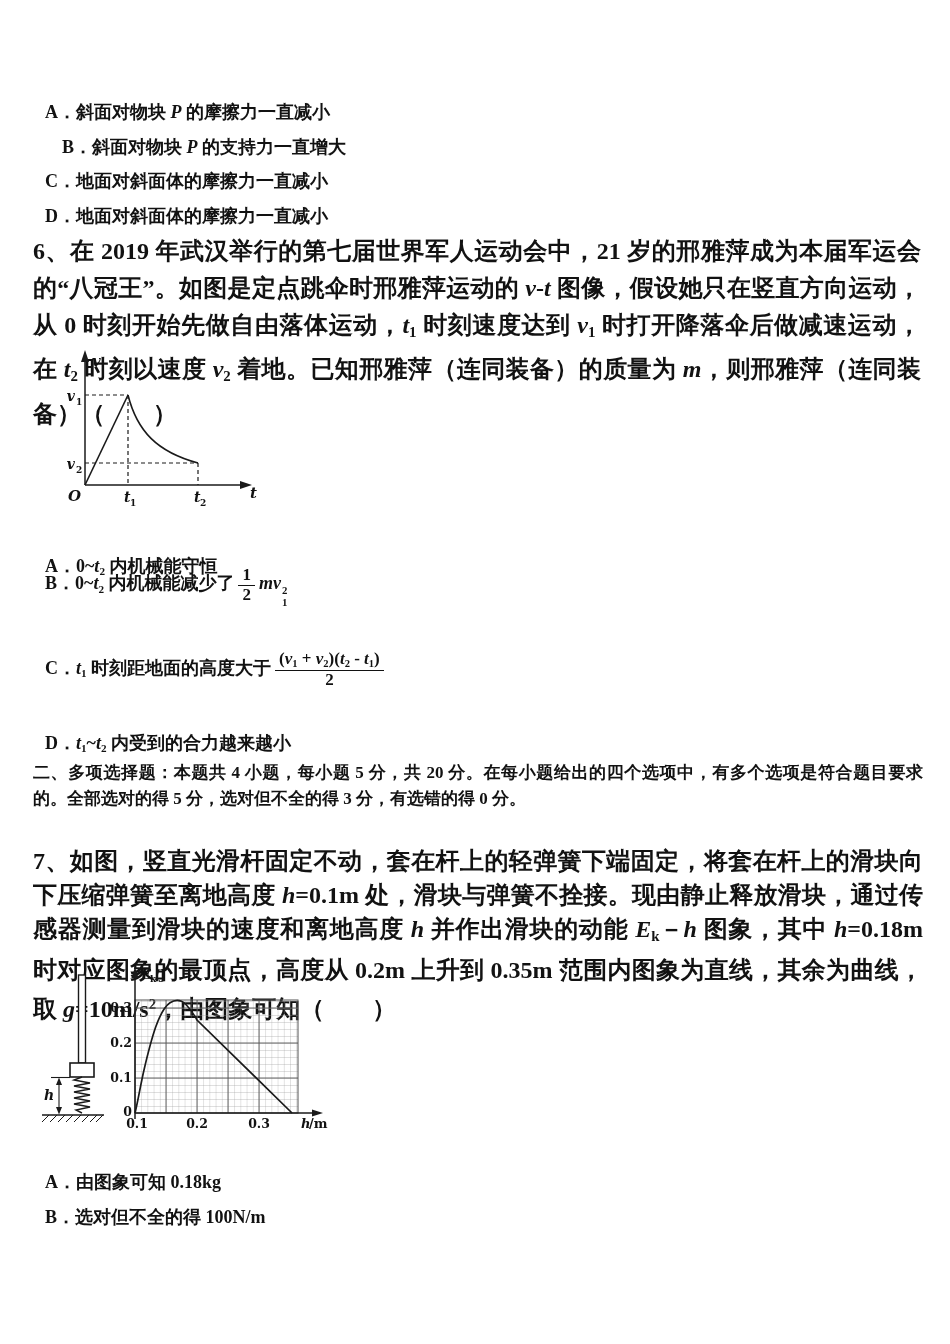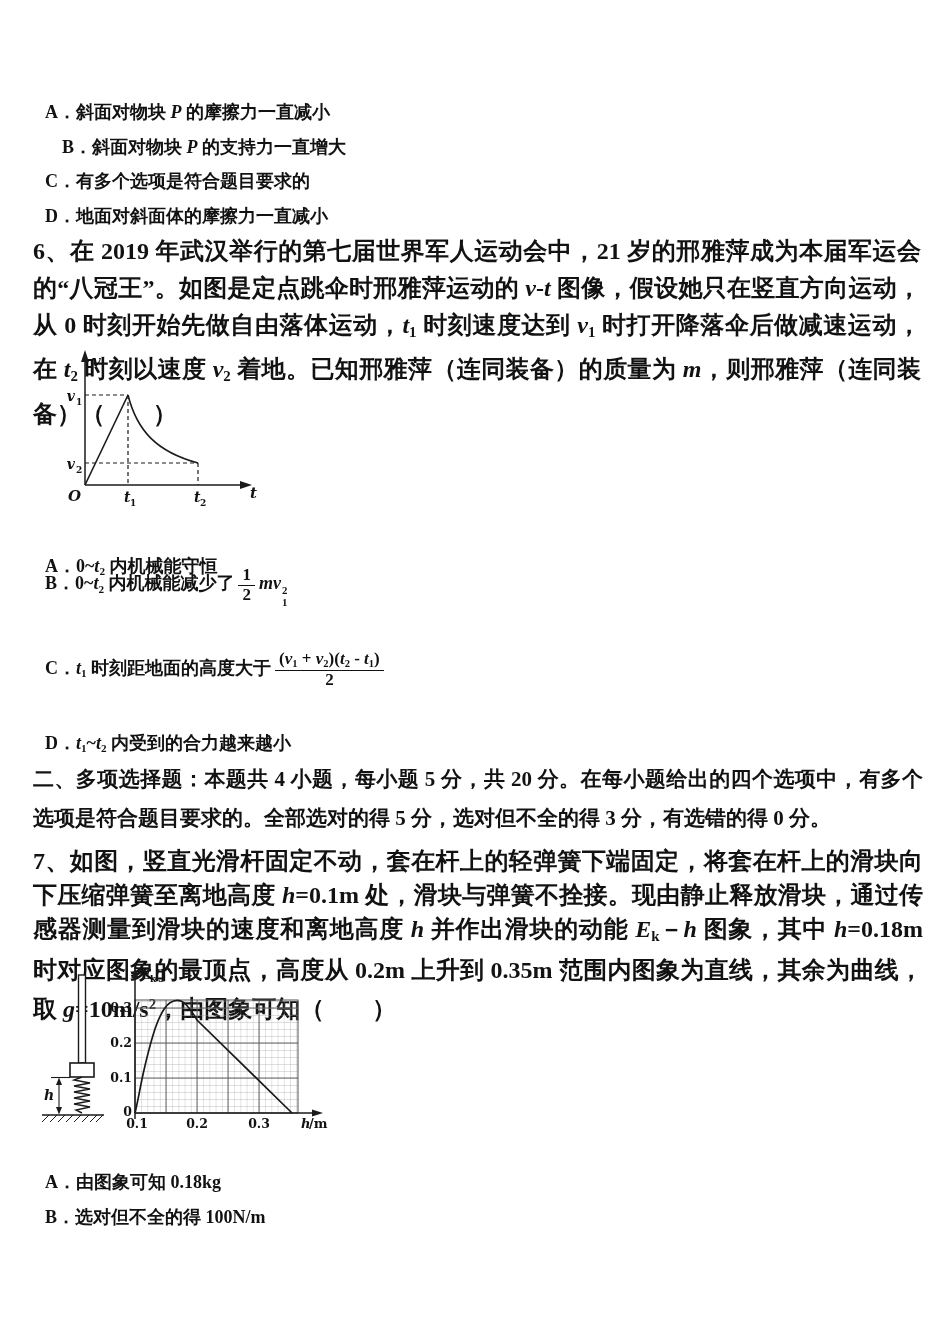--- a/index.html
+++ b/index.html
@@ -1,21 +1,21 @@
 <!DOCTYPE html>
 <html><head>
 <meta charset="utf-8">
 <style>
   *{margin:0;padding:0;box-sizing:border-box}
   html,body{width:950px;height:1344px;background:#fff}
   body{position:relative;font-family:"Liberation Serif","DejaVu Serif",serif;color:#121212;font-weight:700;overflow:hidden}
   .abs{position:absolute}
   .opt{font-size:18px;line-height:24px;white-space:nowrap}
   .stem{font-size:24px;line-height:37px;text-align:justify}
-  .sect{font-size:21px;line-height:39px;text-align:justify}
+  .sect{font-size:17px;line-height:26px;text-align:justify}
   .it{font-style:italic}
   sub,sup{font-weight:700;font-size:62%}
   sub{vertical-align:-0.3em}
   sup{vertical-align:0.55em}
   .frac{display:inline-block;text-align:center;vertical-align:middle;margin:0 4px;line-height:1.1;font-size:17px}
   .frac .num{display:block;border-bottom:1.7px solid #121212;padding:0 4px}
   .frac .den{display:block}
   .stack{display:inline-flex;flex-direction:column;font-size:60%;line-height:1.05;vertical-align:-0.45em;margin-left:1px}
   
   #q5A{left:45px;top:100px} #q5B{left:62px;top:135px} #q5C{left:45px;top:169px} #q5D{left:45px;top:204px}
@@ -27,21 +27,21 @@
   #apparatus{left:40px;top:964px}
   #ekgraph{left:110px;top:964px}
   #q7A{left:45px;top:1170px} #q7B{left:45px;top:1205px}
   svg text{font-family:"DejaVu Serif","Liberation Serif",serif;font-weight:700;fill:#121212}
 </style>
 </head>
 <body>
 
 <div class="abs opt" id="q5A">A．斜面对物块 <span class="it">P</span> 的摩擦力一直减小</div>
 <div class="abs opt" id="q5B">B．斜面对物块 <span class="it">P</span> 的支持力一直增大</div>
-<div class="abs opt" id="q5C">C．有多个选项是符合题目要求的</div>
+<div class="abs opt" id="q5C">C．地面对斜面体的摩擦力一直减小</div>
 <div class="abs opt" id="q5D">D．地面对斜面体的摩擦力一直减小</div>
 
 <p class="abs stem" id="q6stem">6、在 2019 年武汉举行的第七届世界军人运动会中，21 岁的邢雅萍成为本届军运会的“八冠王”。如图是定点跳伞时邢雅萍运动的 <span class="it">v</span>-<span class="it">t</span> 图像，假设她只在竖直方向运动，从 0 时刻开始先做自由落体运动，<span class="it">t</span><sub>1</sub> 时刻速度达到 <span class="it">v</span><sub>1</sub> 时打开降落伞后做减速运动，在 <span class="it">t</span><sub>2</sub> 时刻以速度 <span class="it">v</span><sub>2</sub> 着地。已知邢雅萍（连同装备）的质量为 <span class="it">m</span>，则邢雅萍（连同装备）（　　）</p>
 
 <svg class="abs" id="vtgraph" width="215" height="165" viewBox="0 0 215 165">
   <g stroke="#1a1a1a" stroke-width="1.5" fill="none">
     <line x1="40" y1="137" x2="40" y2="10"></line>
     <line x1="40" y1="137" x2="199" y2="137"></line>
   </g>
   <polygon points="40,2 36,14 44,14" fill="#1a1a1a"></polygon>

